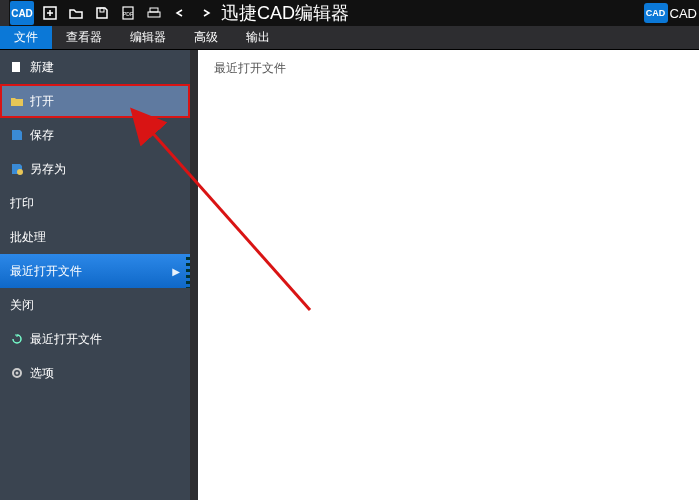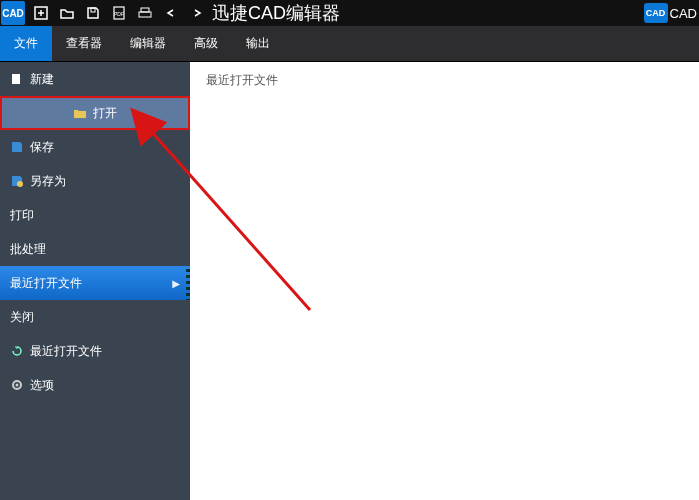--- a/index.html
+++ b/index.html
@@ -1,34 +1,34 @@
 <!DOCTYPE html>
 <html><head>
 <meta charset="utf-8">
 <style>
   * { margin: 0; padding: 0; box-sizing: border-box; font-family: "Microsoft YaHei", sans-serif; }
   body { background: #2d2d30; width: 699px; height: 500px; overflow: hidden; position: relative; }
 
-  .titlebar { background: #111; height: 26px; display: flex; align-items: center; color: #fff; font-size: 12px; }
+  .titlebar { background: #111; height: 26px; display: flex; align-items: center; color: #fff; font-size: 12px; margin-left: 9px; }
   .titlebar .cad-logo { width: 24px; height: 24px; background: #0b78d7; margin: 1px; display: flex; align-items: center; justify-content: center; font-size: 10px; font-weight: bold; color: #fff; border-radius: 2px; }
   .titlebar .qat { display: flex; align-items: center; gap: 8px; padding: 0 6px; }
   .titlebar .qat .ico { width: 18px; height: 18px; display: flex; align-items: center; justify-content: center; cursor: pointer; }
   .titlebar .title-text { flex: 1; font-size: 18px; }
   .titlebar .right-logo { width: 24px; height: 20px; background: #0b78d7; border-radius: 3px; display: flex; align-items: center; justify-content: center; font-size: 9px; font-weight: bold; margin-right: 2px; }
   .titlebar .right-cad { font-size: 13px; padding-right: 2px; }
 
-  .menubar { background: #2d2d30; height: 36px; display: flex; align-items: stretch; border-bottom: 1px solid #000; }
+  .menubar { background: #2d2d30; height: 24px; display: flex; align-items: stretch; border-bottom: 1px solid #000; }
   .menubar .tab { padding: 0 14px; display: flex; align-items: center; color: #fff; font-size: 12px; cursor: pointer; }
   .menubar .tab.active { background: #0b78d7; }
 
-  .body-area { display: flex; height: calc(500px - 26px - 24px); }
+  .body-area { display: flex; height: calc(500px - 26px - 24px); gap: 8px; }
   .sidebar { width: 190px; background: #3a4450; display: flex; flex-direction: column; }
   .sidebar .item { height: 34px; display: flex; align-items: center; padding: 0 10px; color: #fff; font-size: 12px; cursor: pointer; gap: 6px; position: relative; }
   .sidebar .item .sicon { width: 14px; height: 14px; display: flex; align-items: center; justify-content: center; }
-  .sidebar .item.highlight { background: #5f7aa0; outline: 2px solid #d91414; outline-offset: -2px; justify-content: center; }
+  .sidebar .item.highlight { background: #5f7aa0; outline: 2px solid #d91414; outline-offset: -2px; }
   .sidebar .item.selected { background: linear-gradient(#2c88e8,#0f68c8); }
   .sidebar .item.selected::after { content: ""; position: absolute; right: 0; top: 0; bottom: 0; width: 4px; background: repeating-linear-gradient(transparent 0 3px,#033 3px 6px); }
   .sidebar .item .chev { margin-left: auto; font-size: 10px; opacity: .9; }
 
   .content { flex: 1; background: #fff; padding: 10px 16px; font-size: 12px; color: #555; }
 
   
   .arrow-svg { position: absolute; left: 0; top: 0; pointer-events: none; }
 
   svg { display: block; }

